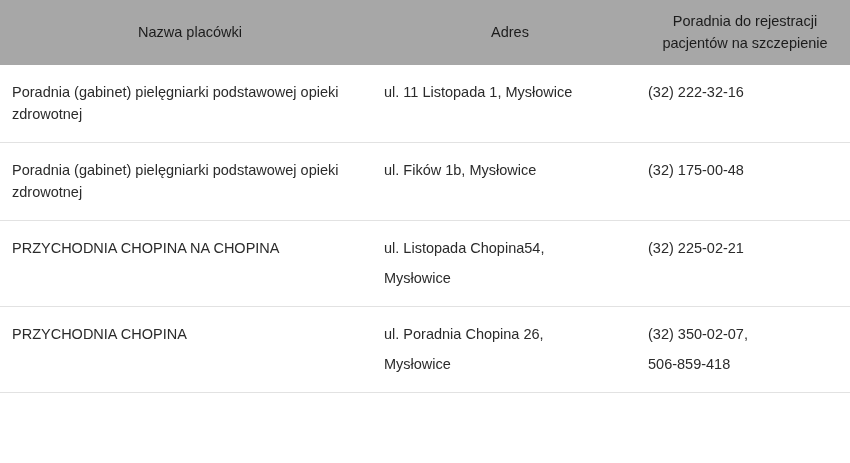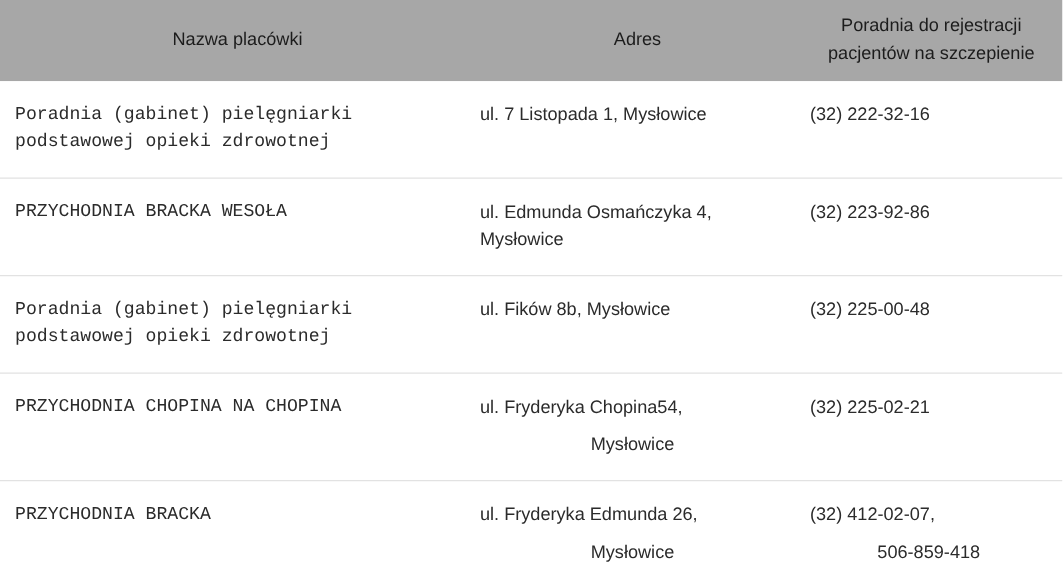--- a/index.html
+++ b/index.html
@@ -41,26 +41,26 @@
   .table tbody td {
     font-size: 14.5px;
     font-weight: 400;
     line-height: 1.55;
     color: #2b2b2b;
     vertical-align: top;
     padding: 16px 12px 16px 12px;
     border-bottom: 1px solid #e2e2e2;
     background: #ffffff;
   }
-  .table tbody td.c-name  { padding-left: 12px; font-family: Liberation Mono, monospace; }
+  .table tbody td.c-name  { padding-left: 12px; }
   .table tbody td.c-addr  { padding-left: 4px; }
   .table tbody td.c-phone { padding-left: 8px; }
 
   .line { display: block; }
-  .line + .line { margin-top: 8px; text-align: center; }
+  .line + .line { margin-top: 8px; }
 </style>
 </head>
 <body>
 
 <table class="table">
   <thead>
     <tr>
       <th class="col-name">
         <span class="th-inner">Nazwa placówki</span>
       </th>
@@ -72,72 +72,61 @@
       </th>
     </tr>
   </thead>
   <tbody>
 
     <tr>
       <td class="c-name">
         <span class="line">Poradnia (gabinet) pielęgniarki podstawowej opieki zdrowotnej</span>
       </td>
       <td class="c-addr">
-        <span class="line">ul. 7 Listopada 1, Mysłowice</span>
+        <span class="line">ul. 11 Listopada 1, Mysłowice</span>
       </td>
       <td class="c-phone">
         <span class="line">(32) 222-32-16</span>
       </td>
     </tr>
 
-    <tr>
-      <td class="c-name">
-        <span class="line">PRZYCHODNIA BRACKA WESOŁA</span>
-      </td>
-      <td class="c-addr">
-        <span class="line">ul. Edmunda Osmańczyka 4, Mysłowice</span>
-      </td>
-      <td class="c-phone">
-        <span class="line">(32) 223-92-86</span>
-      </td>
-    </tr>
 
     <tr>
       <td class="c-name">
         <span class="line">Poradnia (gabinet) pielęgniarki podstawowej opieki zdrowotnej</span>
       </td>
       <td class="c-addr">
-        <span class="line">ul. Fików 8b, Mysłowice</span>
+        <span class="line">ul. Fików 1b, Mysłowice</span>
       </td>
       <td class="c-phone">
-        <span class="line">(32) 225-00-48</span>
+        <span class="line">(32) 175-00-48</span>
       </td>
     </tr>
 
     <tr>
       <td class="c-name">
         <span class="line">PRZYCHODNIA CHOPINA NA CHOPINA</span>
       </td>
       <td class="c-addr">
-        <span class="line">ul. Fryderyka Chopina54,</span>
+        <span class="line">ul. Listopada Chopina54,</span>
         <span class="line">Mysłowice</span>
       </td>
       <td class="c-phone">
         <span class="line">(32) 225-02-21</span>
       </td>
     </tr>
 
     <tr>
       <td class="c-name">
-        <span class="line">PRZYCHODNIA BRACKA</span>
+        <span class="line">PRZYCHODNIA CHOPINA</span>
       </td>
       <td class="c-addr">
-        <span class="line">ul. Fryderyka Edmunda 26,</span>
+        <span class="line">ul. Poradnia Chopina 26,</span>
         <span class="line">Mysłowice</span>
       </td>
       <td class="c-phone">
-        <span class="line">(32) 412-02-07,</span>
+        <span class="line">(32) 350-02-07,</span>
         <span class="line">506-859-418</span>
       </td>
     </tr>
 
   </tbody>
 </table>
 
 </body></html>

